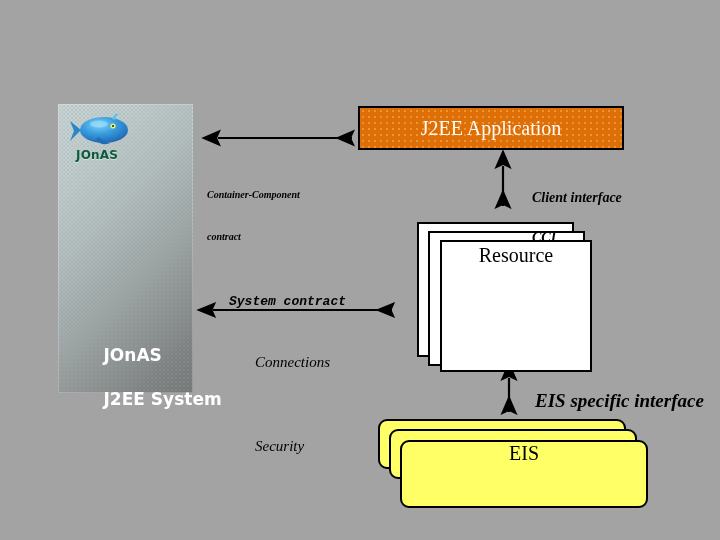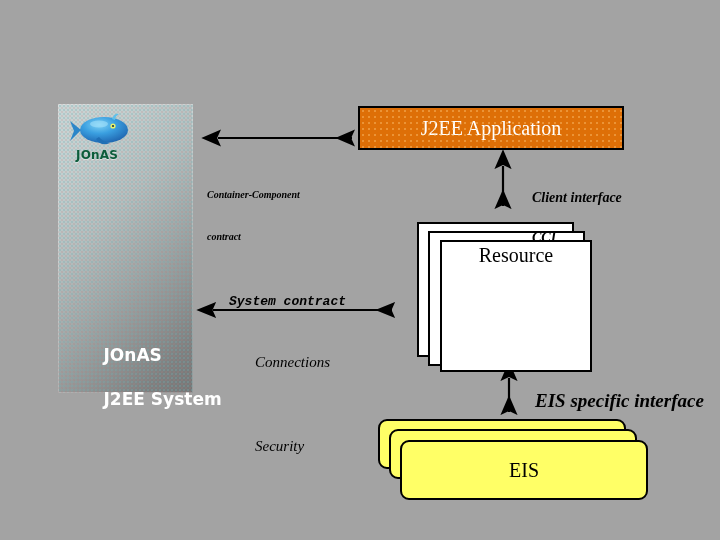--- a/index.html
+++ b/index.html
@@ -121,22 +121,22 @@
   .eis-card {
     position: absolute;
     background: #ffff66;
     border: 2px solid #000000;
     border-radius: 9px;
     box-sizing: border-box;
   }
   .eis-back1 { left: 378px; top: 419px; width: 248px; height: 50px; }
   .eis-back2 { left: 389px; top: 429px; width: 248px; height: 50px; }
   .eis-front {
-    left: 400px; top: 440px; width: 248px; height: 60px;
-    display: flex; align-items: center; justify-content: center;
+    left: 400px; top: 440px; width: 248px; height: 68px;
+    display: flex; justify-content: center;
     font-size: 20px;
     color: #000000;
     z-index: 3;
   }
 
   
   .label {
     position: absolute;
     color: #000000;
     white-space: pre;

